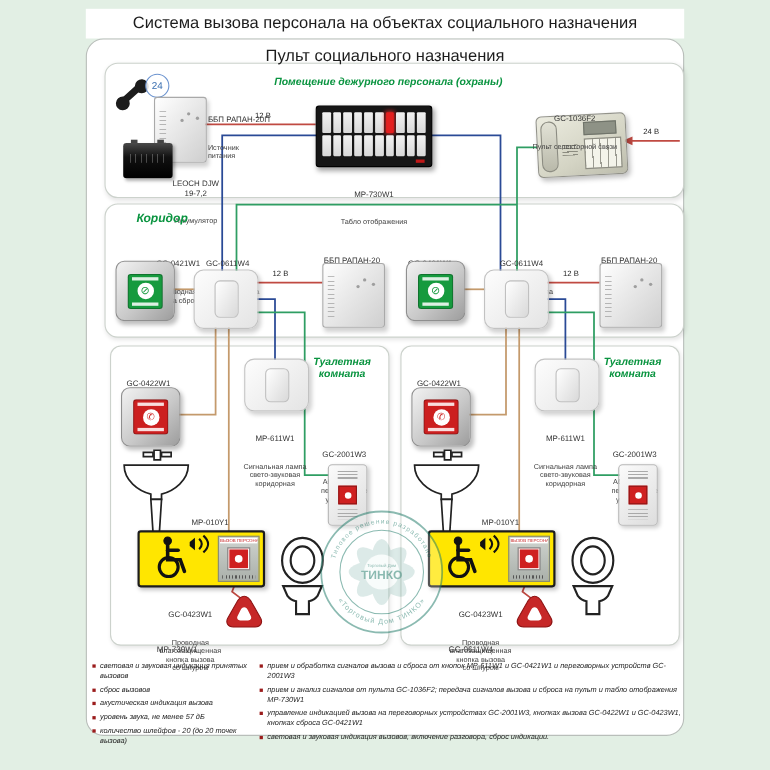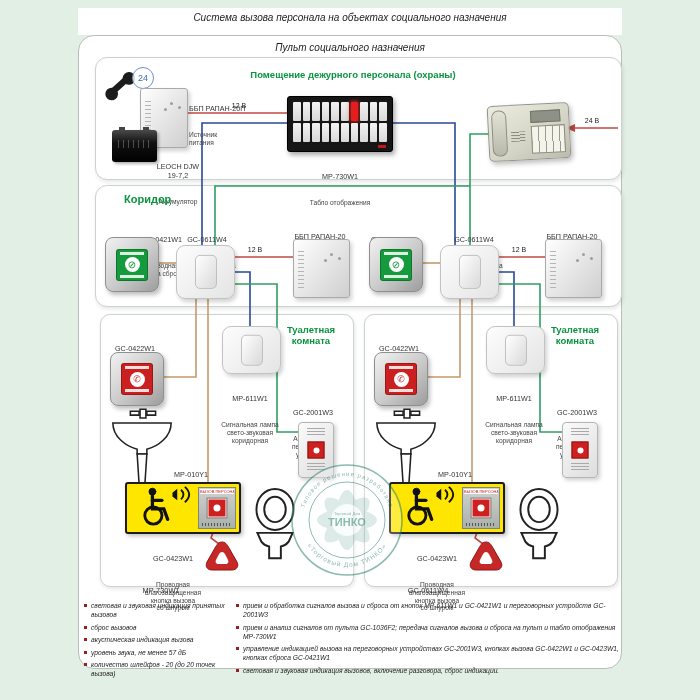--- a/index.html
+++ b/index.html
@@ -5,22 +5,22 @@
   html,body{margin:0;padding:0;}
   body{width:700px;height:700px;background:#e2efe4;font-family:"Liberation Sans",sans-serif;position:relative;overflow:hidden;}
   .stage{position:absolute;inset:0;}
   .band{position:absolute;left:78px;top:8px;width:544px;height:27px;background:#fff;}
   .mainbox{position:absolute;left:78px;top:35px;width:542px;height:632px;background:#fff;border:1px solid #b9beba;border-radius:16px;}
   .sbox{position:absolute;background:#fff;border:1px solid #ccd2cc;border-radius:12px;box-shadow:1px 2px 4px rgba(0,0,0,.10);}
   .wires{position:absolute;left:0;top:0;}
   .wires polyline{fill:none;stroke-width:1.6px;}
   .layer{position:absolute;inset:0;}
   .layer>*,.roomc>*{position:absolute;}
-  .ttl{font-style:italic;font-size:10px;color:#1c1c1c;text-align:center;}
-  .sec-title{color:#0a9440;font-weight:bold;font-size:9.5px;text-align:center;white-space:pre-line;}
+  .ttl{font-size:15px;color:#1c1c1c;text-align:center;}
+  .sec-title{color:#0a9440;font-weight:bold;font-style:italic;font-size:9.5px;text-align:center;white-space:pre-line;}
   .lbl{text-align:center;color:#333;white-space:pre-line;}
   .lbl .m{font-size:7.2px;display:block;}
   .lbl .d{font-size:6.6px;display:block;color:#444;line-height:1.18;}
   .vlab{font-size:7px;color:#222;text-align:center;}
   
   .psu{background:linear-gradient(130deg,#ffffff,#e9e9e9 45%,#cfcfcf);border:1px solid #a9a9a9;border-radius:3px;box-shadow:2px 3px 4px rgba(0,0,0,.18);}
   .psu:before{content:"";position:absolute;left:4px;top:20%;bottom:12%;width:6px;background:repeating-linear-gradient(to bottom,#b5b5b5 0 1px,transparent 1px 4px);}
   .psu:after{content:"";position:absolute;right:30%;top:22%;width:3px;height:3px;border-radius:50%;background:#9e9e9e;box-shadow:8px 4px 0 #9e9e9e,-6px 6px 0 #9e9e9e;}
   .battery{background:linear-gradient(#4a4a4a,#111 40%,#000);border-radius:3px;box-shadow:2px 2px 3px rgba(0,0,0,.3);}
   .battery:before{content:"";position:absolute;top:-3px;left:7px;width:6px;height:3px;background:#444;box-shadow:24px 0 0 #444;}
@@ -161,20 +161,24 @@
     <div class="lbl" style="left:293px;top:154px;width:94px;">
       <span class="m">MP-730W1</span>
       <span class="d">Табло отображения</span>
     </div>
     <div class="console" style="left:488px;top:104px;width:80px;height:54px;">
       <div class="hs"></div>
       <div class="scr"></div>
       <div class="pad"></div>
       <div class="spk"></div>
     </div>
+    <div class="lbl" style="left:475px;top:85px;width:95px;">
+      <span class="m">GC-1036F2</span>
+      <span class="d">Пульт селекторной связи</span>
+    </div>
     <div class="vlab" style="left:578px;top:117px;width:28px;">24 В</div>
 
     <div class="sec-title" style="left:124px;top:193px;width:70px;text-align:left;font-size:11px;">Коридор</div>
 
     <div class="lbl" style="left:133px;top:217px;width:58px;">
       <span class="m">GC-0421W1</span>
       <span class="d">Проводная
 кнопка сброса</span>
     </div>
     <div class="wallbtn" style="left:105px;top:237px;width:52px;height:53px;">

